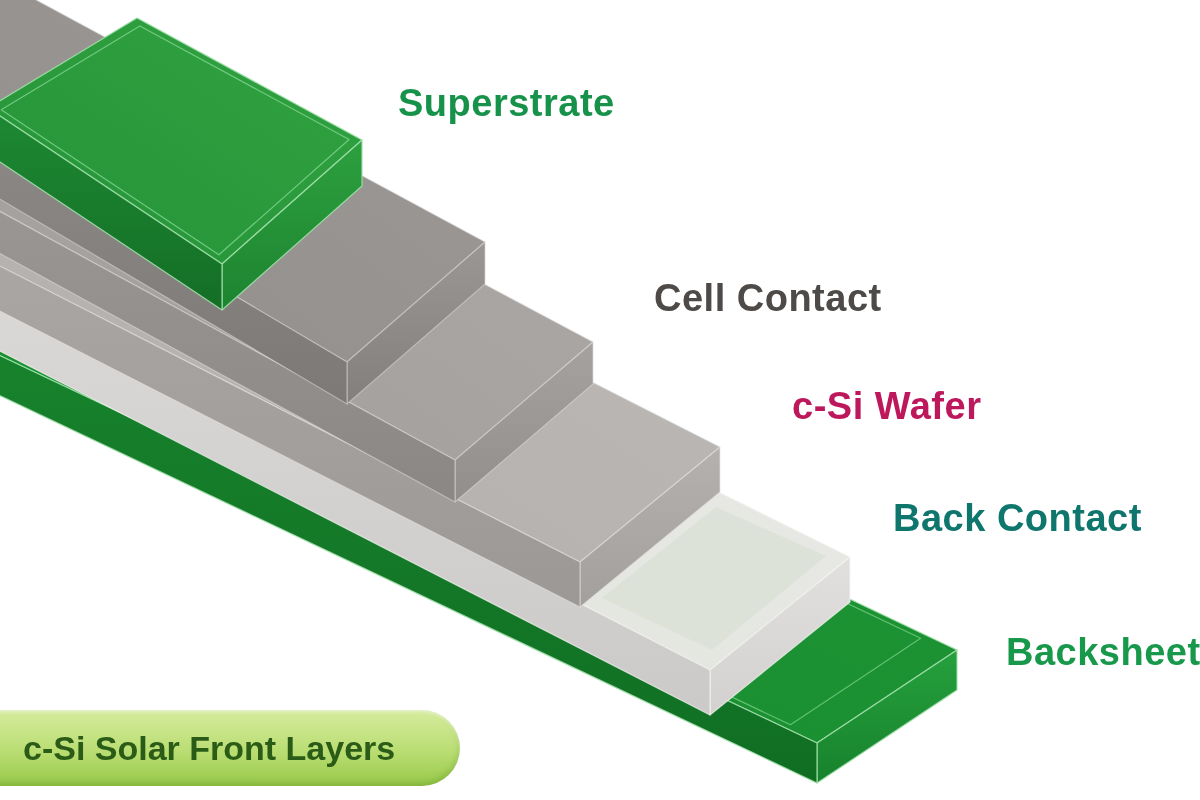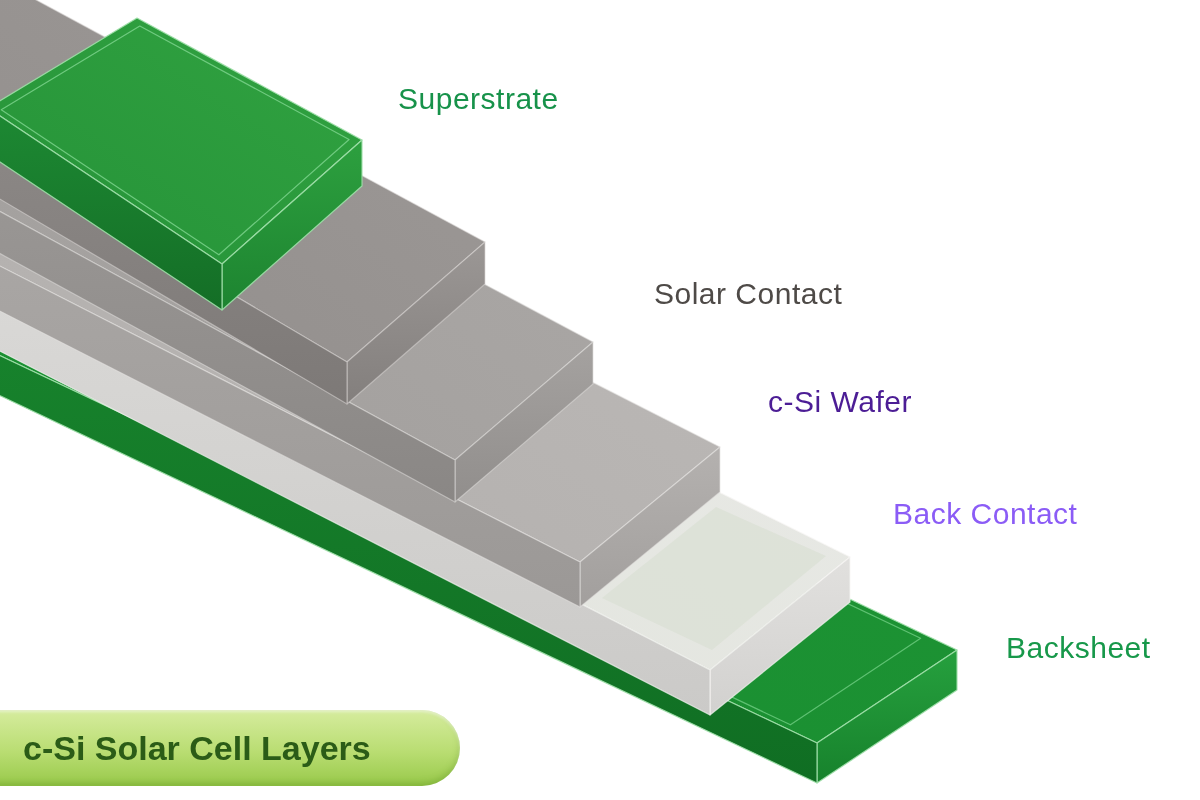--- a/index.html
+++ b/index.html
@@ -6,22 +6,22 @@
   .stage{
     position:relative;
     width:1200px;height:800px;
     overflow:hidden;
     background:#ffffff;
     font-family:"Liberation Sans", sans-serif;
   }
   .stage svg{position:absolute;left:0;top:0;}
   .layer-label{
     position:absolute;
-    font-weight:400;
-    font-size:30px;
+    font-weight:700;
+    font-size:38px;
     letter-spacing:0.5px;
     white-space:nowrap;
     user-select:none;
   }
   #lbl-superstrate{left:398px;top:82px;}
   #lbl-arc{left:500px;top:167px;}
   #lbl-front-contact{left:654px;top:277px;}
   #lbl-wafer{left:768px;top:385px;}
   #lbl-back-contact{left:893px;top:497px;}
   #lbl-backsheet{left:1006px;top:631px;}
@@ -152,25 +152,25 @@
         <polygon points="137,18 362,140 222,264 -12,108" fill="url(#g-superstrate-top)" stroke="#9fdfa8" stroke-width="1.2" stroke-opacity="0.9" stroke-linejoin="round"></polygon>
         <polygon points="362,140 222,264 222,310 362,186" fill="url(#g-superstrate-end)" stroke="#9fdfa8" stroke-width="1.2" stroke-opacity="0.9" stroke-linejoin="round"></polygon>
         <polygon points="-12,108 222,264 222,310 -12,154" fill="url(#g-superstrate-front)" stroke="#9fdfa8" stroke-width="1.2" stroke-opacity="0.9" stroke-linejoin="round"></polygon>
         <polygon points="139.8175,26.015 349.0675,139.475 218.8675,254.795 1.2475000000000005,109.715" fill="none" stroke="#7fd690" stroke-width="1.2" stroke-opacity="0.8" stroke-linejoin="round"></polygon>
       </g>
     </svg>
 
   <div class="layer-label" id="lbl-superstrate" style="color: rgb(23, 146, 74);">Superstrate</div>
 
 
-  <div class="layer-label" id="lbl-front-contact" style="color: rgb(78, 74, 71);">Solar Contact</div>
+  <div class="layer-label" id="lbl-front-contact" style="color: rgb(78, 74, 71);">Cell Contact</div>
 
-  <div class="layer-label" id="lbl-wafer" style="color: #4c1d95;">c-Si Wafer</div>
+  <div class="layer-label" id="lbl-wafer" style="color: #be185d; margin-left: 24px;">c-Si Wafer</div>
 
-  <div class="layer-label" id="lbl-back-contact" style="color: #8b5cf6;">Back Contact</div>
+  <div class="layer-label" id="lbl-back-contact" style="color: #0f766e;">Back Contact</div>
 
   <div class="layer-label" id="lbl-backsheet" style="color: rgb(23, 152, 74);">Backsheet</div>
 
   <div class="title-pill" style="--g1: #d6ec9e; --g2: #b9dd72; --g3: #98c94a;">
-    <span style="color: rgb(43, 92, 23);">c-Si Solar Cell Layers</span>
+    <span style="color: rgb(43, 92, 23);">c-Si Solar Front Layers</span>
   </div>
 
 </div>
 
 </body></html>

